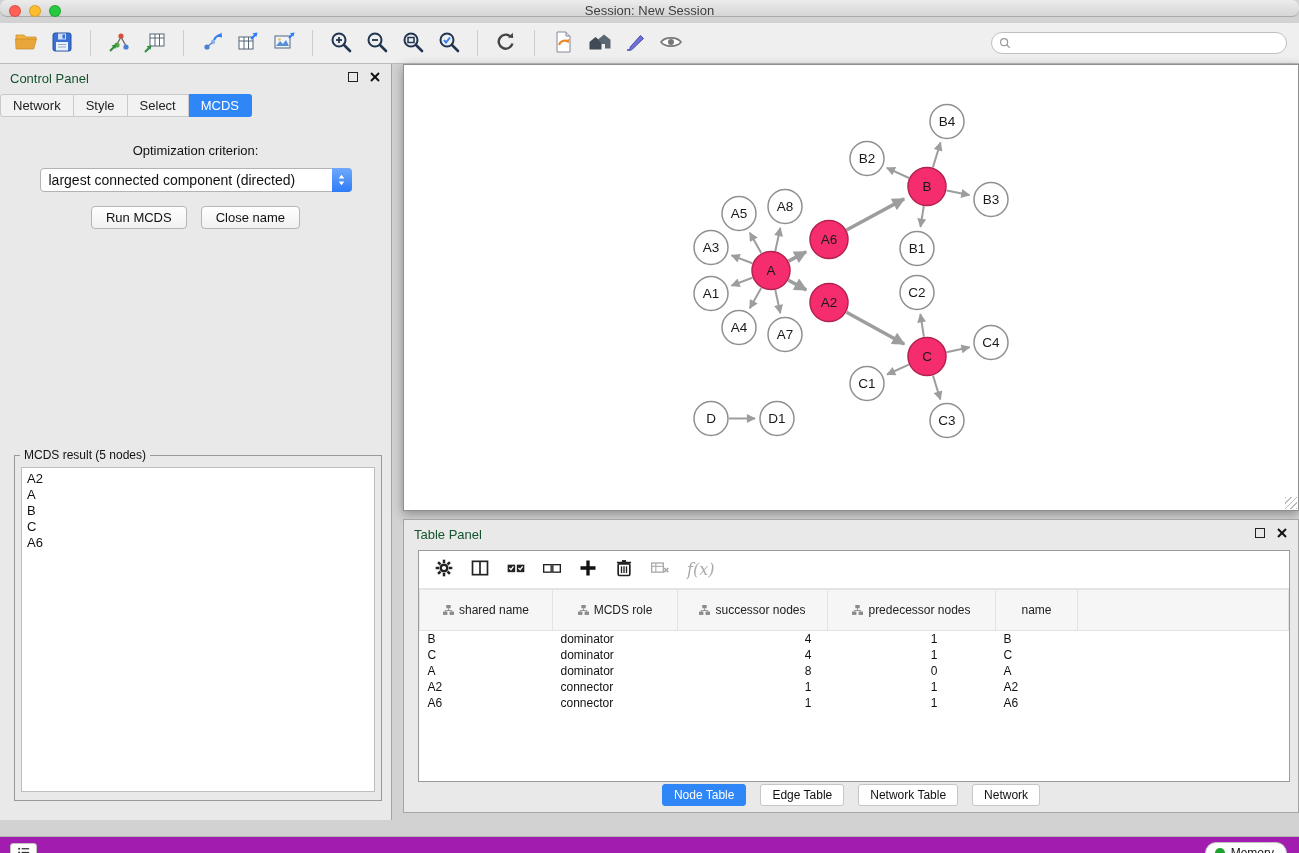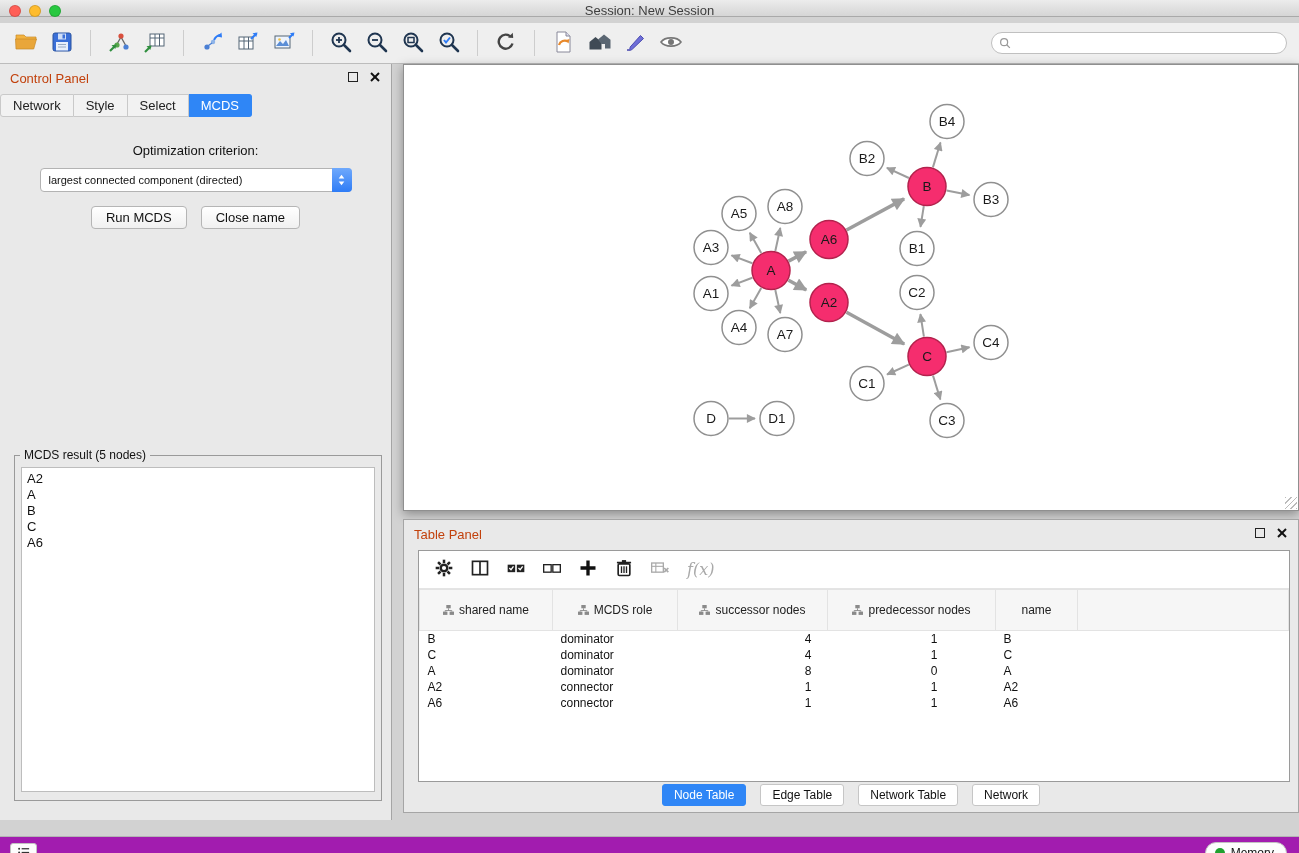--- a/index.html
+++ b/index.html
@@ -3,56 +3,56 @@
 <meta charset="utf-8">
 <style>
   * { box-sizing: border-box; }
   html,body { margin:0; padding:0; }
   body {
     width:1299px; height:853px; position:relative; overflow:hidden;
     font-family:"Liberation Sans", sans-serif; background:#d2d2d2; color:#111;
   }
   
   .titlebar { position:absolute; top:0; left:0; right:0; height:17px;
-    background:linear-gradient(#ececec,#d5d5d5); border-bottom:1px solid #a9a9a9; }
+    background:linear-gradient(#ececec,#d5d5d5); border-bottom:1px solid #a9a9a9;border-radius:7px; }
   .traffic { position:absolute; left:9px; top:5px; display:flex; gap:8px; }
   .tl { width:12px; height:12px; border-radius:50%; display:inline-block; border:1px solid rgba(0,0,0,.15); }
   .tl.red{background:#ff5f57}.tl.yellow{background:#febc2e}.tl.green{background:#28c840}
   .tl.small{width:12px;height:12px}
   .titlebar-text { text-align:center; line-height:21px; font-size:13px; color:#3e3e3e; }
   
   .toolbar { position:absolute; top:23px; left:0; right:0; height:41px; background:#efefef;
     border-bottom:1px solid #bcbcbc; display:flex; align-items:center; padding:0 10px; gap:4px; }
   .icon-btn { width:32px; height:32px; border:none; background:transparent; display:flex;
     align-items:center; justify-content:center; padding:0; cursor:default; }
   .icon-btn svg { width:24px; height:24px; }
   .tb-sep { width:1px; height:26px; background:#cdcdcd; margin:0 8px; }
   .search-wrap { margin-left:auto; position:relative; width:296px; height:22px; margin-right:2px; }
   .search-wrap input { width:100%; height:22px; border:1px solid #c0c0c0; border-radius:11px;
     padding:0 8px 0 24px; font-size:12px; background:#fff; outline:none; color:#333; }
   .search-icon { position:absolute; left:7px; top:4px; width:14px; height:14px; }
   
   .control-panel { position:absolute; top:64px; left:0; width:392px; height:756px;
     background:#e9e9e9; border-right:1px solid #a5a5a5; }
   .panel-header { height:28px; position:relative; }
-  .panel-title { position:absolute; left:10px; top:7px; font-size:13px; color:#c2410c; }
+  .panel-title { position:absolute; left:10px; top:7px; font-size:13px; color:#14532d; }
   .panel-ctrls { position:absolute; right:10px; top:7px; display:flex; gap:11px; align-items:center; }
   .float-btn { width:10px; height:10px; border:1.5px solid #222; background:transparent; padding:0; }
   .close-btn { border:none; background:none; padding:0; width:12px; height:12px;
     display:flex; align-items:center; justify-content:center; }
   .close-btn svg { width:10px; height:10px; }
   .cp-tabs { display:flex; margin-top:2px; }
   .cp-tab { font-size:13px; padding:3px 12px; background:#f2f2f2; border:1px solid #c9c9c9;
     border-left:none; color:#222; cursor:default; }
   .cp-tab:first-child { border-left:1px solid #c9c9c9; border-radius:3px 0 0 3px; }
   .cp-tab:last-child { border-radius:0 3px 3px 0; }
   .cp-tab.active { background:#2f86f6; border-color:#2f86f6; color:#fff; }
   .opt-label { text-align:center; margin-top:26px; font-size:13px; color:#111; }
   .dropdown { width:312px; height:24px; margin:10px auto 0; background:#fff; border:1px solid #b3b3b3;
-    border-radius:4px; position:relative; font-size:11px; line-height:22px; padding-left:8px; color:#111; }
+    border-radius:4px; position:relative; font-size:14px; line-height:22px; padding-left:8px; color:#111; }
   .dd-cap { position:absolute; right:-1px; top:-1px; width:20px; height:24px; border-radius:0 4px 4px 0;
     background:linear-gradient(#6fa9fc,#2e7cf6); display:flex; align-items:center; justify-content:center; }
   .cp-buttons { display:flex; justify-content:center; gap:14px; margin-top:14px; }
   .cp-btn { font-size:13px; padding:3px 14px; background:linear-gradient(#ffffff,#f0f0f0);
     border:1px solid #b5b5b5; border-radius:4px; color:#111; }
   .mcds-result { position:absolute; left:14px; top:391px; width:368px; height:346px; border:1px solid #9a9a9a; }
   .mcds-legend { position:absolute; top:-8px; left:5px; background:#e9e9e9; padding:0 4px; font-size:12px; color:#111; }
   .mcds-list { position:absolute; left:6px; right:6px; top:11px; bottom:8px; background:#fff;
     border:1px solid #bdbdbd; padding:3px 5px; font-size:13px; line-height:16px; color:#111; overflow:hidden; }
   

